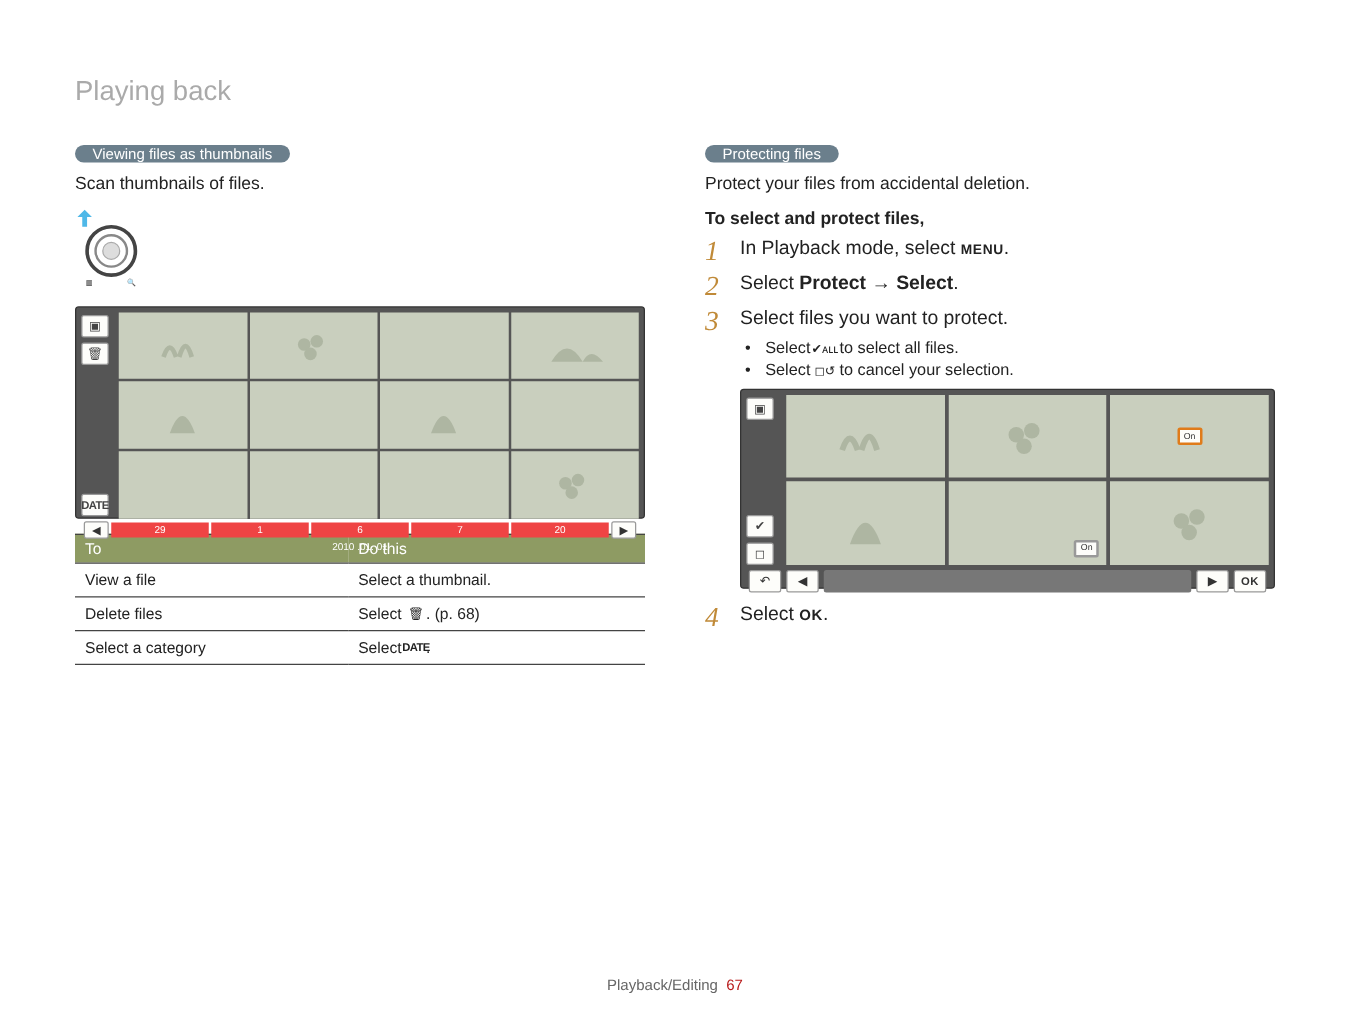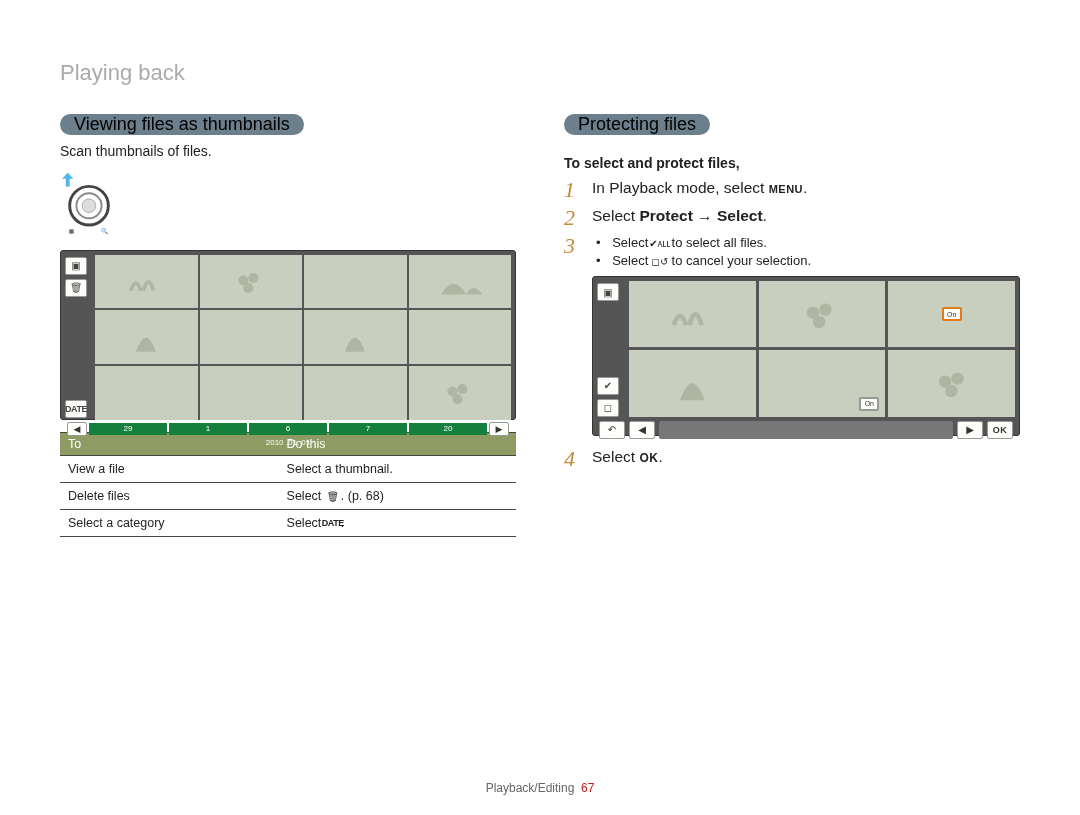--- a/index.html
+++ b/index.html
@@ -20,24 +20,24 @@
     margin-bottom: 28px;
   }
   .columns {
     display: flex;
     gap: 48px;
   }
   .col { flex: 1; }
   .pill {
     display: inline-block;
     background: #6b7f8c;
-    color: #000000;
+    color: #ffffff;
     padding: 0 14px;
     border-radius: 12px;
-    font-size: 18px;
+    font-size: 12px;
     margin-bottom: 8px;
   }
   .subtitle { margin-bottom: 10px; }
   .instruction-row {
     display: flex;
     gap: 12px;
     align-items: flex-start;
     margin-bottom: 10px;
   }
   .zoom-dial {
@@ -105,21 +105,21 @@
   }
   .footer-btn {
     width: 20px; height: 14px;
     background:#fdfdfa; border:1px solid #999; border-radius:2px;
     display:flex; align-items:center; justify-content:center;
     font-size:9px; color:#333;
   }
   .footer-cell {
     flex: 1;
     height: 12px;
-    background:#15803d;
+    background:#ef4444;
     color:#fff;
     text-align:center;
     font-size:8px;
     line-height:12px;
   }
   .footer-date {
     text-align:center; color:#fff; font-size:8px; margin-top:2px;
   }
 
   table.action-table {
@@ -352,31 +352,33 @@
             <span>Select </span><span class="inline-icon glyph-date">DATE</span><span>.</span>
           </td>
         </tr>
       </tbody>
     </table>
 
   </div>
 
   <div class="col">
     <div class="pill">Protecting files</div>
+    <div class="subtitle">Protect your files from accidental deletion.</div>
 
     <div class="bold-sub">To select and protect files,</div>
 
     <ol class="steps">
       <li>
         <span>In Playback mode, select </span><span class="glyph-menu">MENU</span><span>.</span>
       </li>
       <li>
         <span>Select </span><b>Protect</b><span> → </span><b>Select</b><span>.</span>
       </li>
       <li>
+        <span>Select files you want to protect.</span>
         <ul class="sub">
           <li>
             <span>Select </span><span class="inline-icon">✔ᴀʟʟ</span><span> to select all files.</span>
           </li>
           <li>
             <span>Select </span><span class="inline-icon">◻↺</span><span> to cancel your selection.</span>
           </li>
         </ul>
 
         

